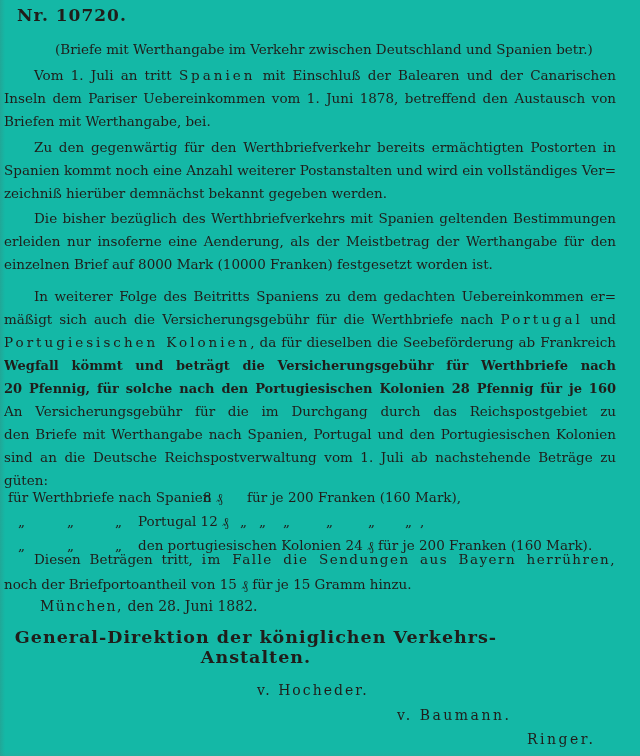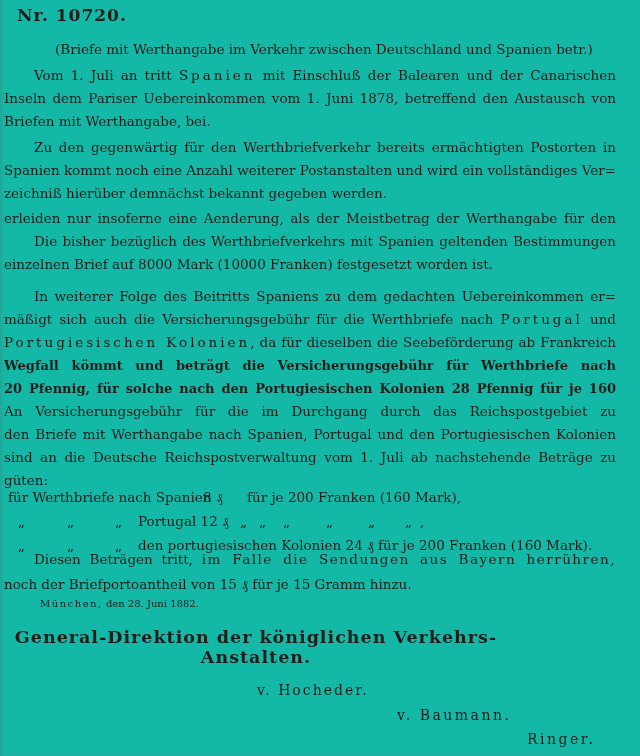--- a/index.html
+++ b/index.html
@@ -33,21 +33,21 @@
   .jline.ind { padding-left:30px; }
   .jline.b { font-weight:bold; font-size:13px; }
   .g  { letter-spacing:3px; }   
   .g2 { letter-spacing:1.5px; } 
 
   .tariff { top:485px; left:0; width:583px; height:72px; font-size:13.5px; }
   .t-cell { position:absolute; white-space:pre; line-height:22px; }
 
   .p5 .jline { height:25px; line-height:25px; }
 
-  .dateline { top:598px; left:40px; font-size:10px; }
+  .dateline { top:598px; left:40px; font-size:14px; }
   .authority { top:627px; left:0; width:512px; text-align:center;
     font-size:17.5px; font-weight:bold; letter-spacing:1px; }
   .department { top:656px; left:133px; font-size:13.5px; font-weight:bold; letter-spacing:1.5px; }
   .sig-1 { top:682px; left:257px; font-size:14px; letter-spacing:2px; }
   .sig-2 { top:707px; left:397px; font-size:14px; letter-spacing:2.5px; }
   .sig-3 { top:731px; left:527px; font-size:14px; letter-spacing:2.5px; }
 </style>
 </head>
 <body>
 
@@ -65,22 +65,22 @@
     <div class="jline last">Briefen mit Werthangabe, bei.</div>
   </div>
 
   <div class="abs para" style="top:136px">
     <div class="jline ind">Zu den gegenwärtig für den Werthbriefverkehr bereits ermächtigten Postorten in</div>
     <div class="jline">Spanien kommt noch eine Anzahl weiterer Postanstalten und wird ein vollständiges Ver=</div>
     <div class="jline last">zeichniß hierüber demnächst bekannt gegeben werden.</div>
   </div>
 
   <div class="abs para" style="top:207px">
+    <div class="jline ind">Die bisher bezüglich des Werthbriefverkehrs mit Spanien geltenden Bestimmungen</div>
     <div class="jline">erleiden nur insoferne eine Aenderung, als der Meistbetrag der Werthangabe für den</div>
-    <div class="jline ind">Die bisher bezüglich des Werthbriefverkehrs mit Spanien geltenden Bestimmungen</div>
     <div class="jline last">einzelnen Brief auf 8000 Mark (10000 Franken) festgesetzt worden ist.</div>
   </div>
 
   <div class="abs para" style="top:285px">
     <div class="jline ind">In weiterer Folge des Beitritts Spaniens zu dem gedachten Uebereinkommen er=</div>
     <div class="jline"><span>mäßigt sich auch die Versicherungsgebühr für die Werthbriefe nach </span><span class="g">Portugal</span><span> und den</span></div>
     <div class="jline"><span class="g">Portugiesischen Kolonien</span><span>, da für dieselben die Seebeförderung ab Frankreich in</span></div>
     <div class="jline b">Wegfall kömmt und beträgt die Versicherungsgebühr für Werthbriefe nach Portugal</div>
     <div class="jline b">20 Pfennig, für solche nach den Portugiesischen Kolonien 28 Pfennig für je 160 Mark.</div>
     <div class="jline">An Versicherungsgebühr für die im Durchgang durch das Reichspostgebiet zu befördern=</div>

